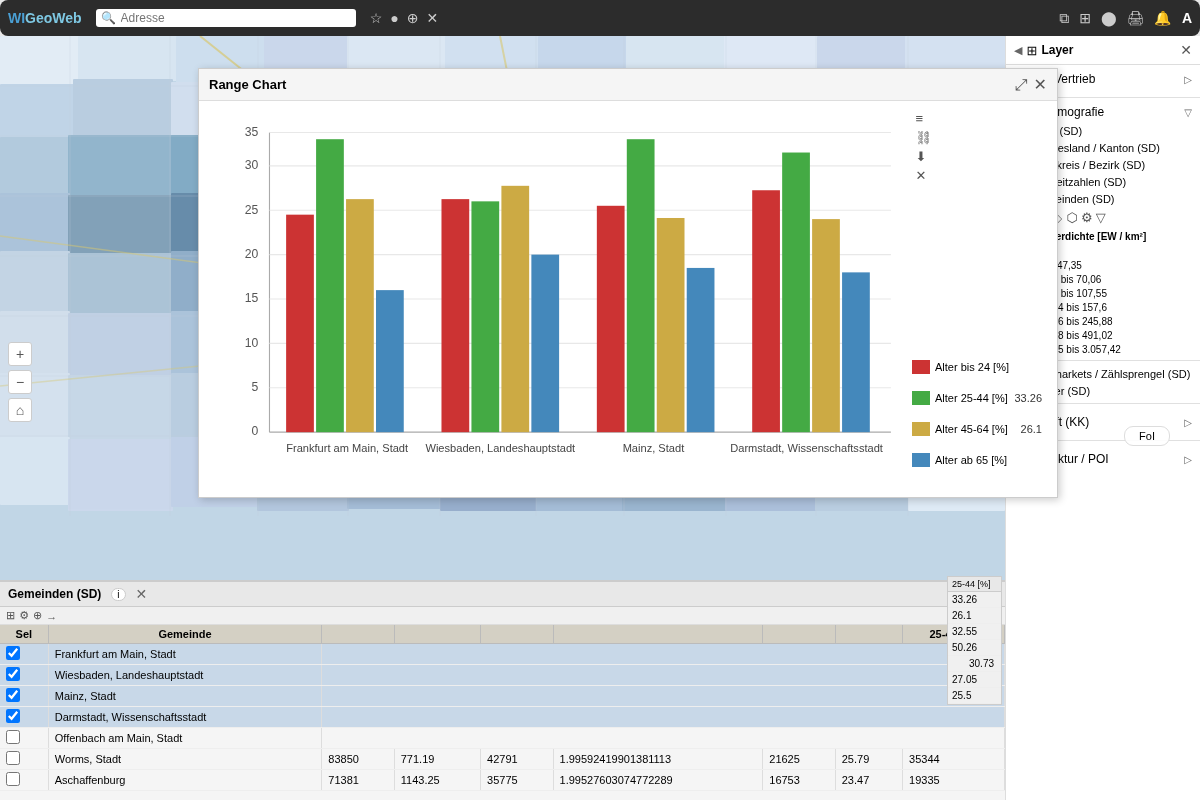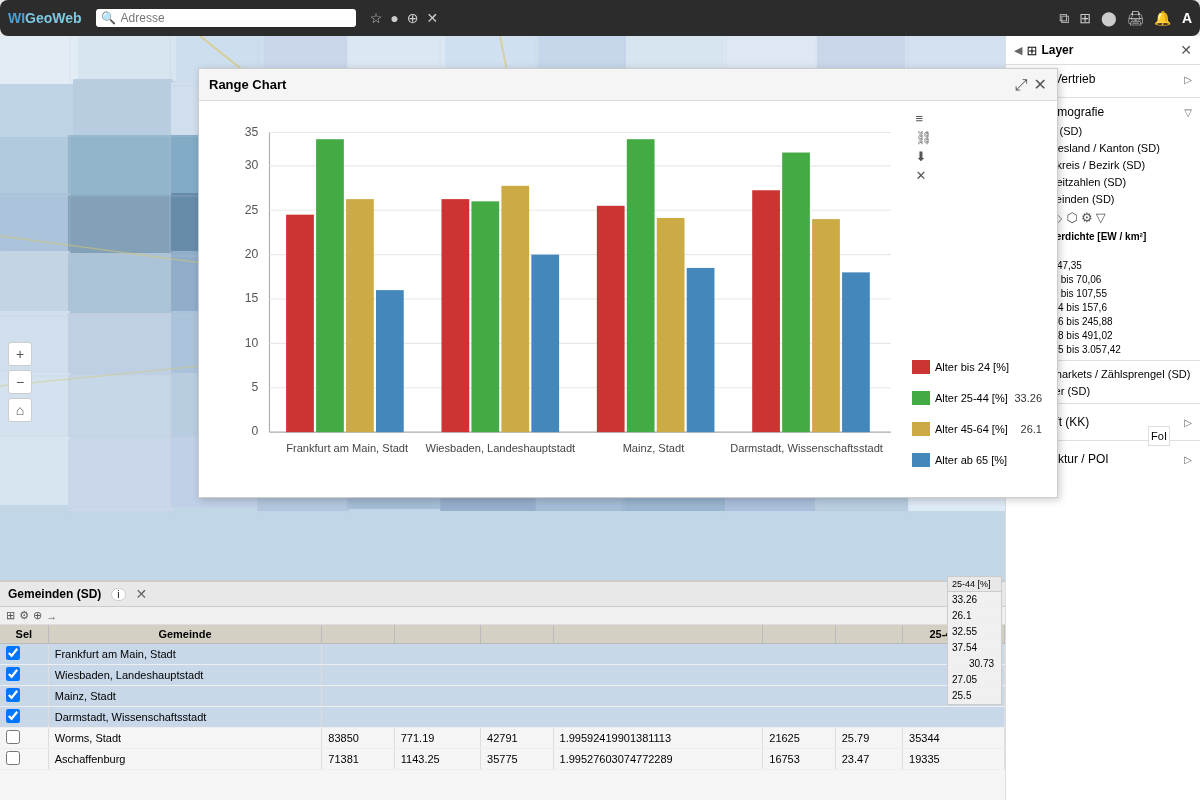--- a/index.html
+++ b/index.html
@@ -837,20 +837,25 @@
             <td>Mainz, Stadt</td>
             <td colspan="7"></td>
           </tr>
           <tr class="selected">
             <td><input type="checkbox" checked="" class="row-checkbox" style=""></td>
             <td>Darmstadt, Wissenschaftsstadt</td>
             <td colspan="7"></td>
           </tr>
           <tr>
             <td><input type="checkbox" class="row-checkbox" style=""></td>
+            <td>Offenbach am Main, Stadt</td>
+            <td colspan="7"></td>
+          </tr>
+          <tr>
+            <td><input type="checkbox" class="row-checkbox" style=""></td>
             <td>Worms, Stadt</td>
             <td>83850</td>
             <td>771.19</td>
             <td>42791</td>
             <td>1.99592419901381113</td>
             <td>21625</td>
             <td>25.79</td>
             <td>35344</td>
           </tr>
           <tr>
@@ -862,28 +867,28 @@
             <td>1.99527603074772289</td>
             <td>16753</td>
             <td>23.47</td>
             <td>19335</td>
           </tr>
         </tbody>
       </table>
     </div>
   </div>
 
-  <div style="position:absolute;right:30px;top:390px;background:rgba(255,255,255,0.9);border:1px solid #ddd;padding:3px 2px;font-size:11px;z-index:70;border-radius:0">
+  <div style="position:absolute;right:30px;top:390px;background:rgba(255,255,255,0.9);border:1px solid #ddd;padding:3px 14px;font-size:11px;z-index:70;border-radius:9px">
     <span>FoI</span>
   </div>
 
   <div style="position:absolute;right:198px;top:540px;width:55px;background:#f0f0f0;border:1px solid #ccc;font-size:10px;z-index:70">
     <div style="background:#e8e8e8;padding:2px 4px;border-bottom:1px solid #ccc;font-size:9px">25-44 [%]</div>
     <div style="padding:2px 4px;border-bottom:1px solid #eee">33.26</div>
     <div style="padding:2px 4px;border-bottom:1px solid #eee">26.1</div>
     <div style="padding:2px 4px;border-bottom:1px solid #eee">32.55</div>
-    <div style="padding:2px 4px;border-bottom:1px solid #eee">37.54</div>
+    <div style="padding:2px 4px;border-bottom:1px solid #eee">50.26</div>
     <div style="padding:2px 21px;border-bottom:1px solid #eee">30.73</div>
     <div style="padding:2px 4px;border-bottom:1px solid #eee">27.05</div>
     <div style="padding:2px 4px;border-bottom:1px solid #eee">25.5</div>
   </div>
 
 </div>
 
 </body></html>

